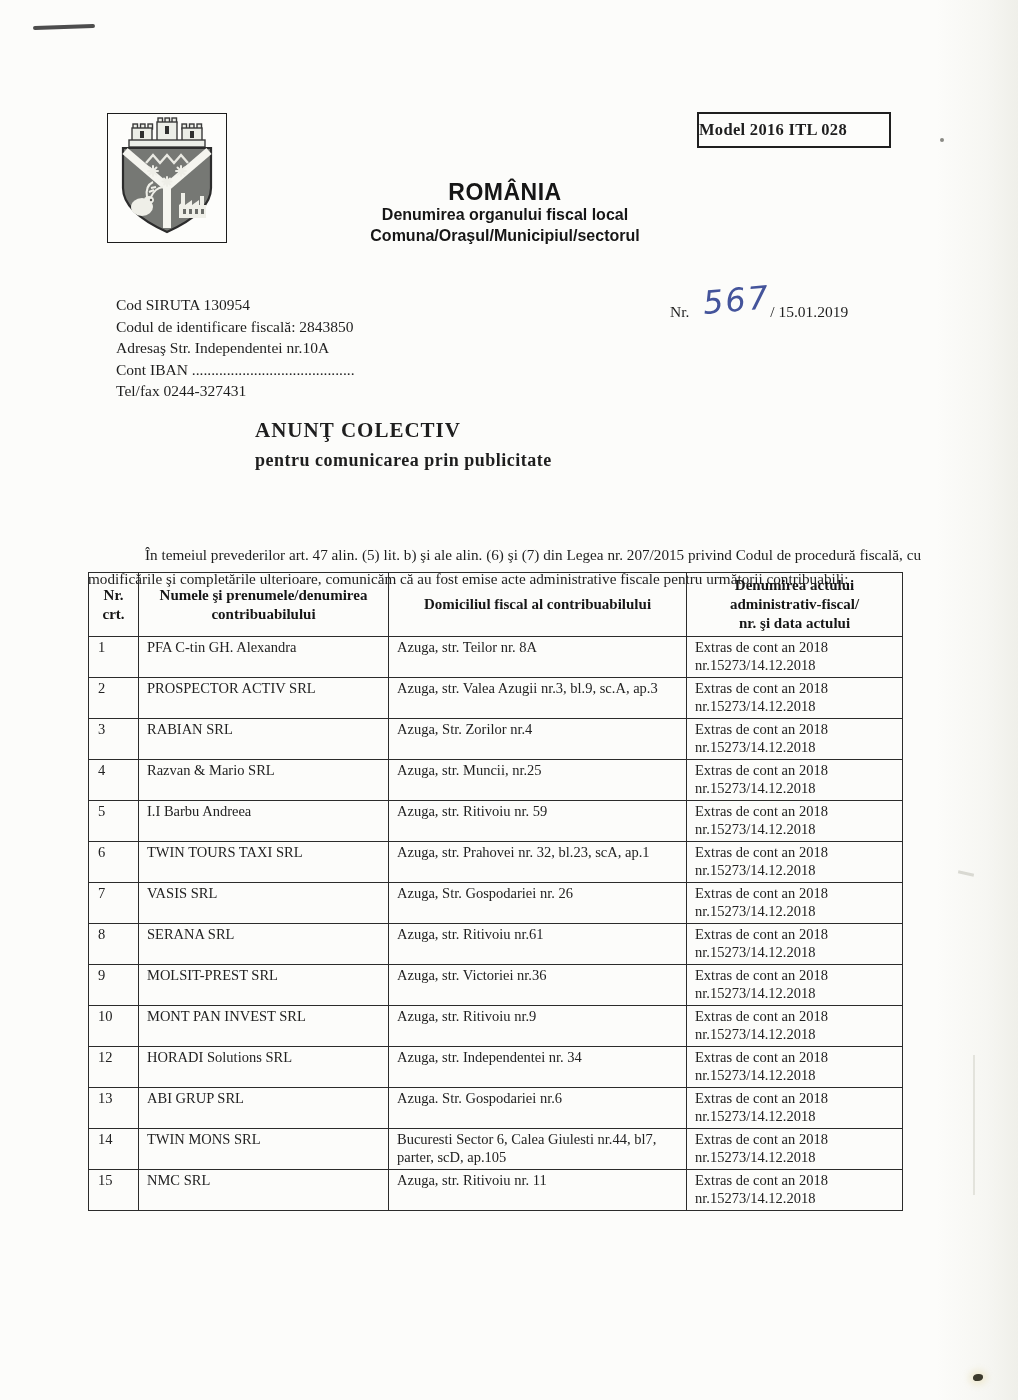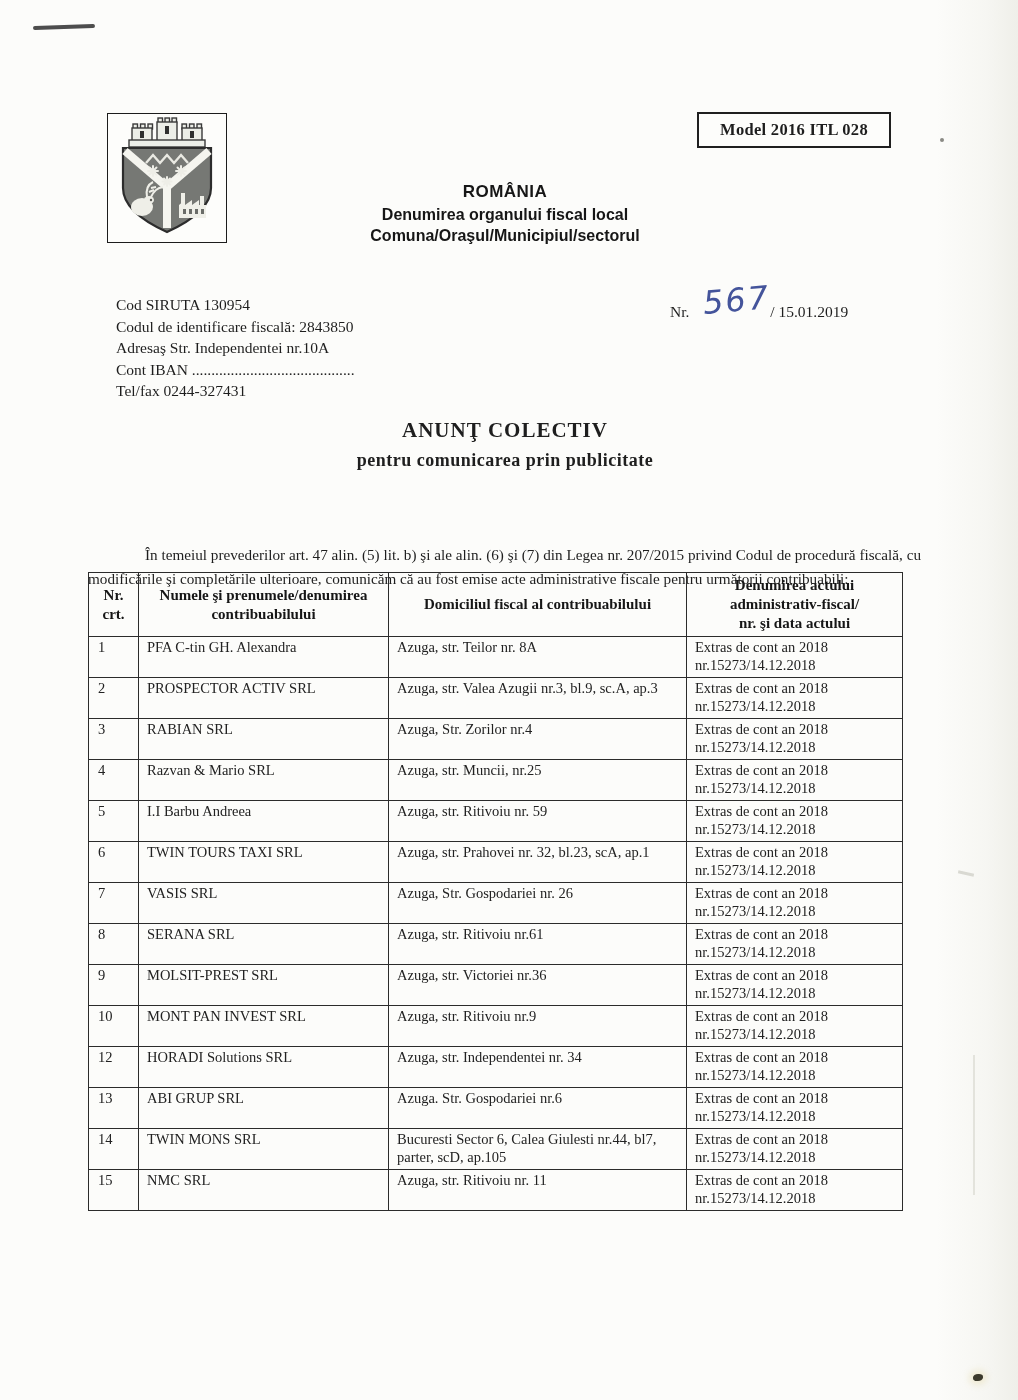--- a/index.html
+++ b/index.html
@@ -28,44 +28,44 @@
   
   .coat-box {
     position:absolute; left:107px; top:113px; width:118px; height:128px;
     border:1.5px solid #1c1c1c; background:#fdfdfb;
   }
   .coat-box svg { display:block; width:100%; height:100%; }
 
   
   .nat-header { position:absolute; left:255px; top:180px; width:500px; text-align:center;
     font-family:"Liberation Sans", sans-serif; font-weight:bold; color:#161616; }
-  .nat-header .country { font-size:17px; letter-spacing:0.5px; line-height:24px; }
+  .nat-header .country { font-size:23px; letter-spacing:0.5px; line-height:24px; }
   .nat-header .sub { font-size:16px; line-height:21px; }
 
   
   .model-box {
     position:absolute; left:697px; top:112px; width:190px; height:32px;
-    border:2px solid #1f1f1f; display:flex; align-items:center; justify-content:center;
+    border:2px solid #1f1f1f; display:flex; align-items:center; 
     font-weight:bold; font-size:16.5px; letter-spacing:0.3px; background:#fdfdfb;
   }
 
   
   .issuer { position:absolute; left:88px; top:294px; font-size:15.5px; line-height:21.5px;margin-left:28px; }
   .issuer div { white-space:pre; }
 
   
   .reg-line { position:absolute; left:670px; top:296px; font-size:15.5px; white-space:nowrap; }
   .reg-line .hand {
     display:inline-block; position:relative; top:-6px; margin-left:10px; margin-right:-4px;
     font-family:"DejaVu Sans", sans-serif; font-style:italic; font-size:32px; line-height:20px;
     color:#44549b; transform:rotate(-5deg); letter-spacing:2px;
   }
 
   
-  .doc-title { position:absolute; left:255px; top:417px; width:500px; text-align:center; font-weight:bold; }
+  .doc-title { position:absolute; left:255px; top:417px; width:500px; font-weight:bold; }
   .doc-title .t1 { font-size:21px; letter-spacing:1px; line-height:26px; }
   .doc-title .t2 { font-size:18px; letter-spacing:0.5px; line-height:26px; margin-top:4px; }
 
   
   .intro {
     position:absolute; left:88px; top:499px; width:833px;
     font-size:15.2px; line-height:24px; text-align:justify; text-indent:57px;margin-top:44px;
   }
 
   

